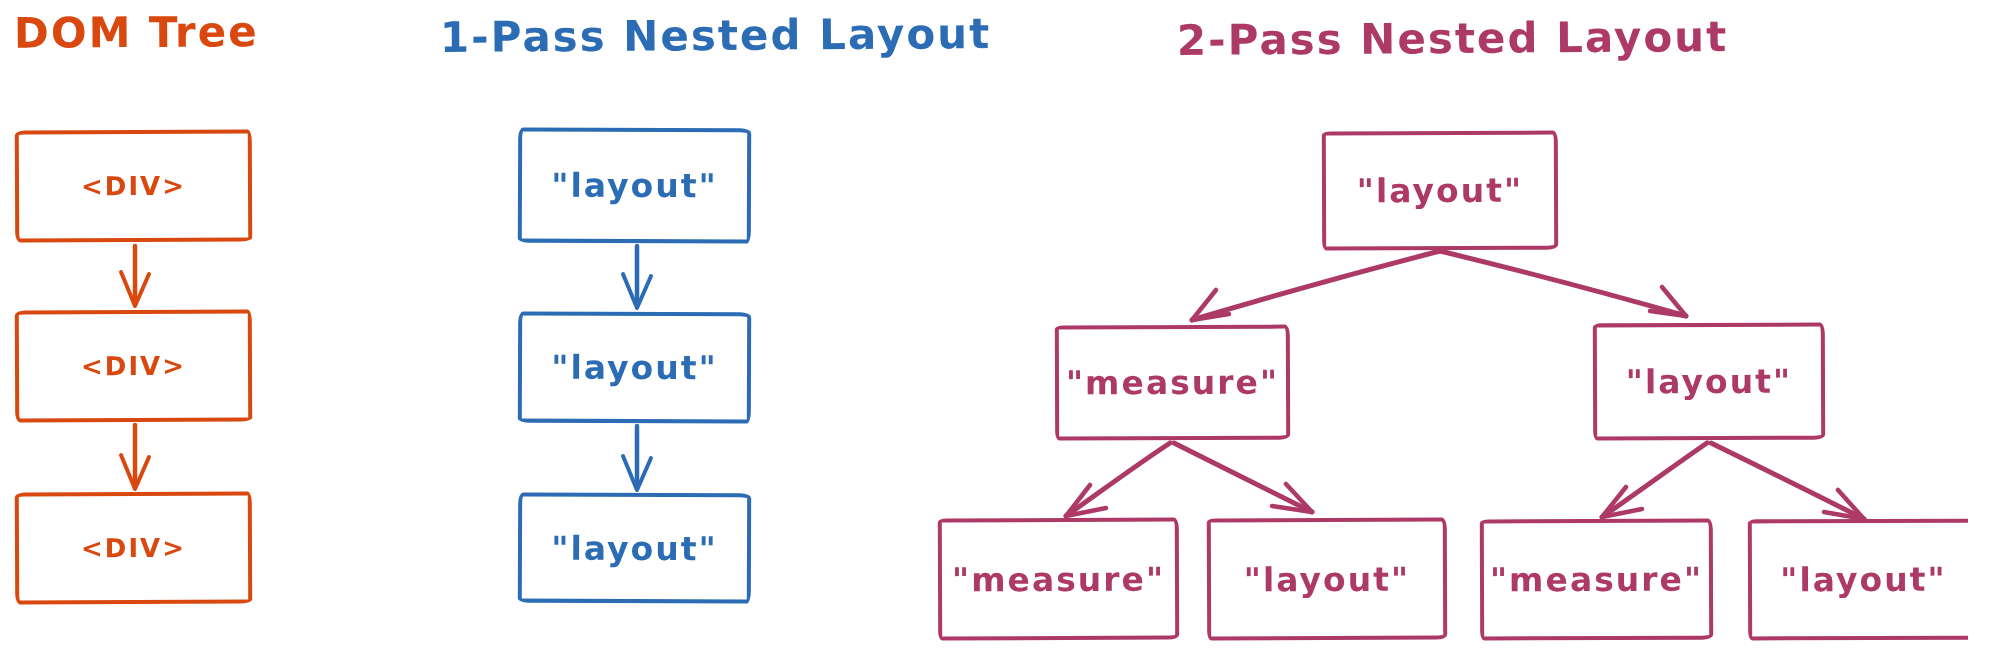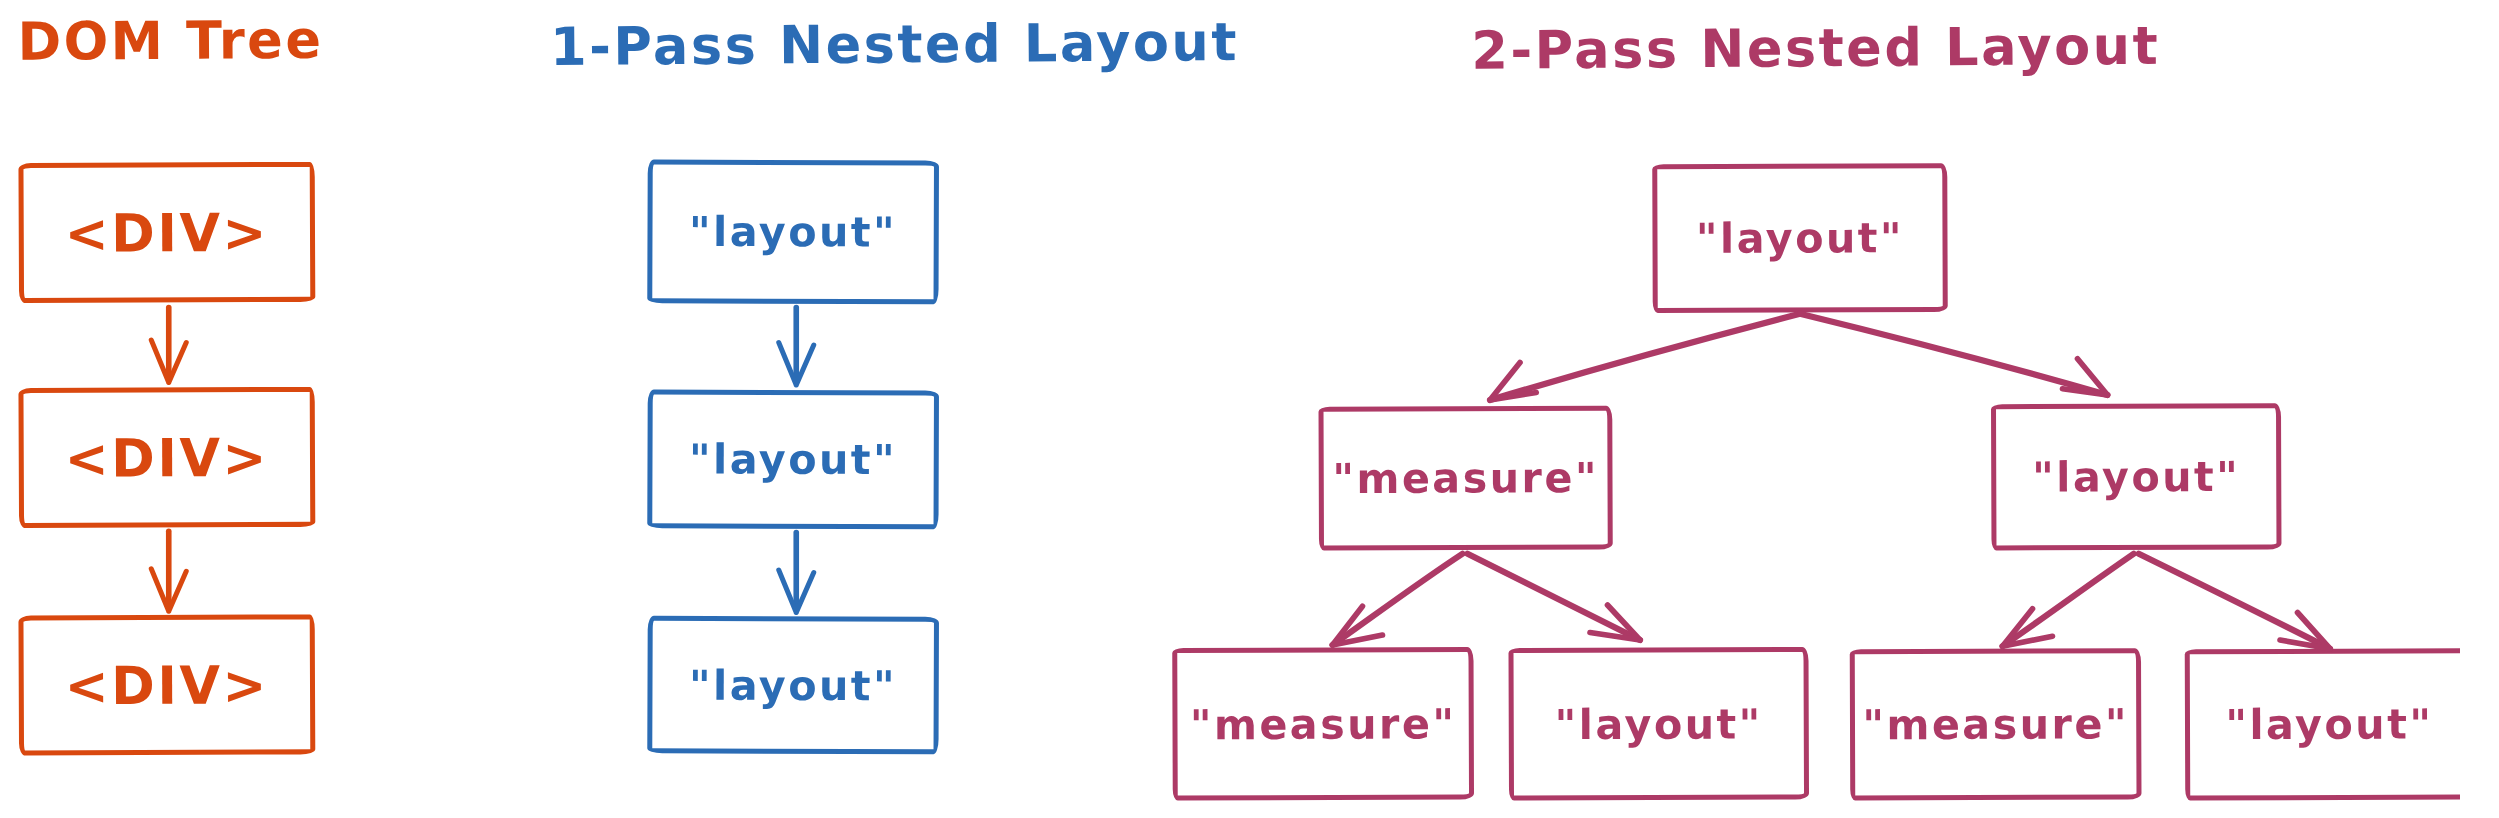--- a/index.html
+++ b/index.html
@@ -45,21 +45,21 @@
   .box.blue {
     border: 4px solid #2b6cb5; color: #2b6cb5;
     border-radius: 5px 11px 4px 12px / 11px 5px 12px 4px;
     transform: rotate(0.2deg);
   }
   .box.pink {
     border: 4px solid #ad3a66; color: #ad3a66;
     border-radius: 9px 5px 11px 4px / 4px 11px 5px 9px;
     transform: rotate(-0.2deg);
   }
-  .box.orange .lbl { font-size: 42px; }
+  .box.orange .lbl { font-size: 26px; }
 
   svg.arrows {
     position: absolute;
     left: 0; top: 0;
     pointer-events: none;
   }
   .stroke-o { stroke: #d9480f; }
   .stroke-b { stroke: #2b6cb5; }
   .stroke-p { stroke: #ad3a66; }
   svg.arrows path {

